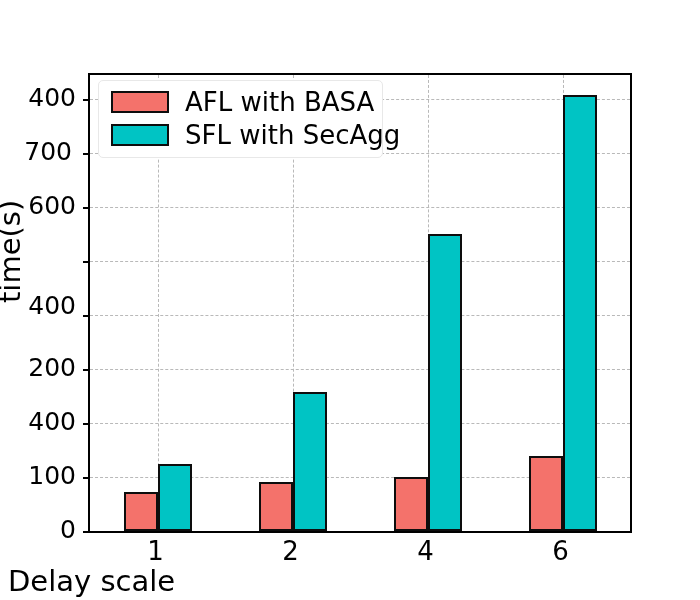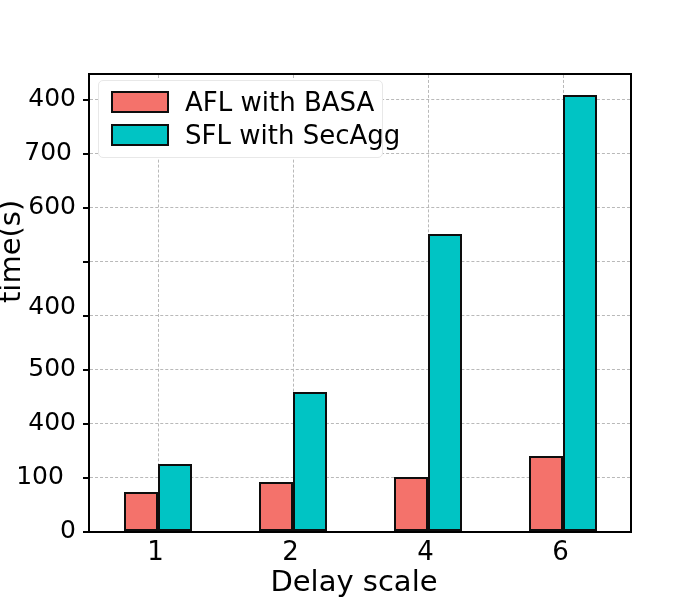--- a/index.html
+++ b/index.html
@@ -62,21 +62,20 @@
     position:absolute;
     left:-4px;top:303px;
     transform:rotate(-90deg);
     transform-origin:left top;
     font-size:29px;color:#000;
     white-space:nowrap;line-height:1;
   }
   #xlabel{
     position:absolute;
     left:0;right:0;top:567px;
-    text-align:center;
     font-size:29px;color:#000;line-height:1;margin-left:8px;
   }
 
   
   #legend{
     position:absolute;
     left:98px;top:80px;
     width:285px;
     box-sizing:border-box;
     background:#ffffff;
@@ -144,23 +143,23 @@
       <div class="legend-row">
         <div class="legend-swatch" style="background: rgb(244, 114, 107);"></div>
         <div class="legend-text">AFL with BASA</div>
       </div>
       <div class="legend-row">
         <div class="legend-swatch" style="background: rgb(0, 196, 196);"></div>
         <div class="legend-text">SFL with SecAgg</div>
       </div>
     </div>
 <div class="ytick-label" style="top: 529px; width: 72px; left: 4px;">0</div>
-    <div class="ytick-label" style="top: 475.036px; width: 72px; left: 4px; text-align: center;">100</div>
+    <div class="ytick-label" style="top: 475.036px; width: 72px; left: 4px;">100</div>
     <div class="ytick-label" style="top: 421.071px; width: 72px; left: 4px;">400</div>
-    <div class="ytick-label" style="top: 367.107px; width: 72px; left: 4px;">500</div>
+    <div class="ytick-label" style="top: 367.107px; width: 72px; left: 4px;">200</div>
     <div class="ytick-label" style="top: 305px; width: 72px; left: 4px;">400</div>
     <div class="ytick-label" style="top: 205.213px; width: 72px; left: 4px;">600</div>
     <div class="ytick-label" style="top: 151.249px; width: 72px; left: 0;">700</div>
     <div class="ytick-label" style="top: 97.284px; width: 72px; left: 4px;">400</div>
     <div class="xtick-label" style="left: 155.5px;">1</div>
     <div class="xtick-label" style="left: 290.5px;">2</div>
     <div class="xtick-label" style="left: 425.5px;">4</div>
     <div class="xtick-label" style="left: 560.5px;">6</div>
   </div>
 

